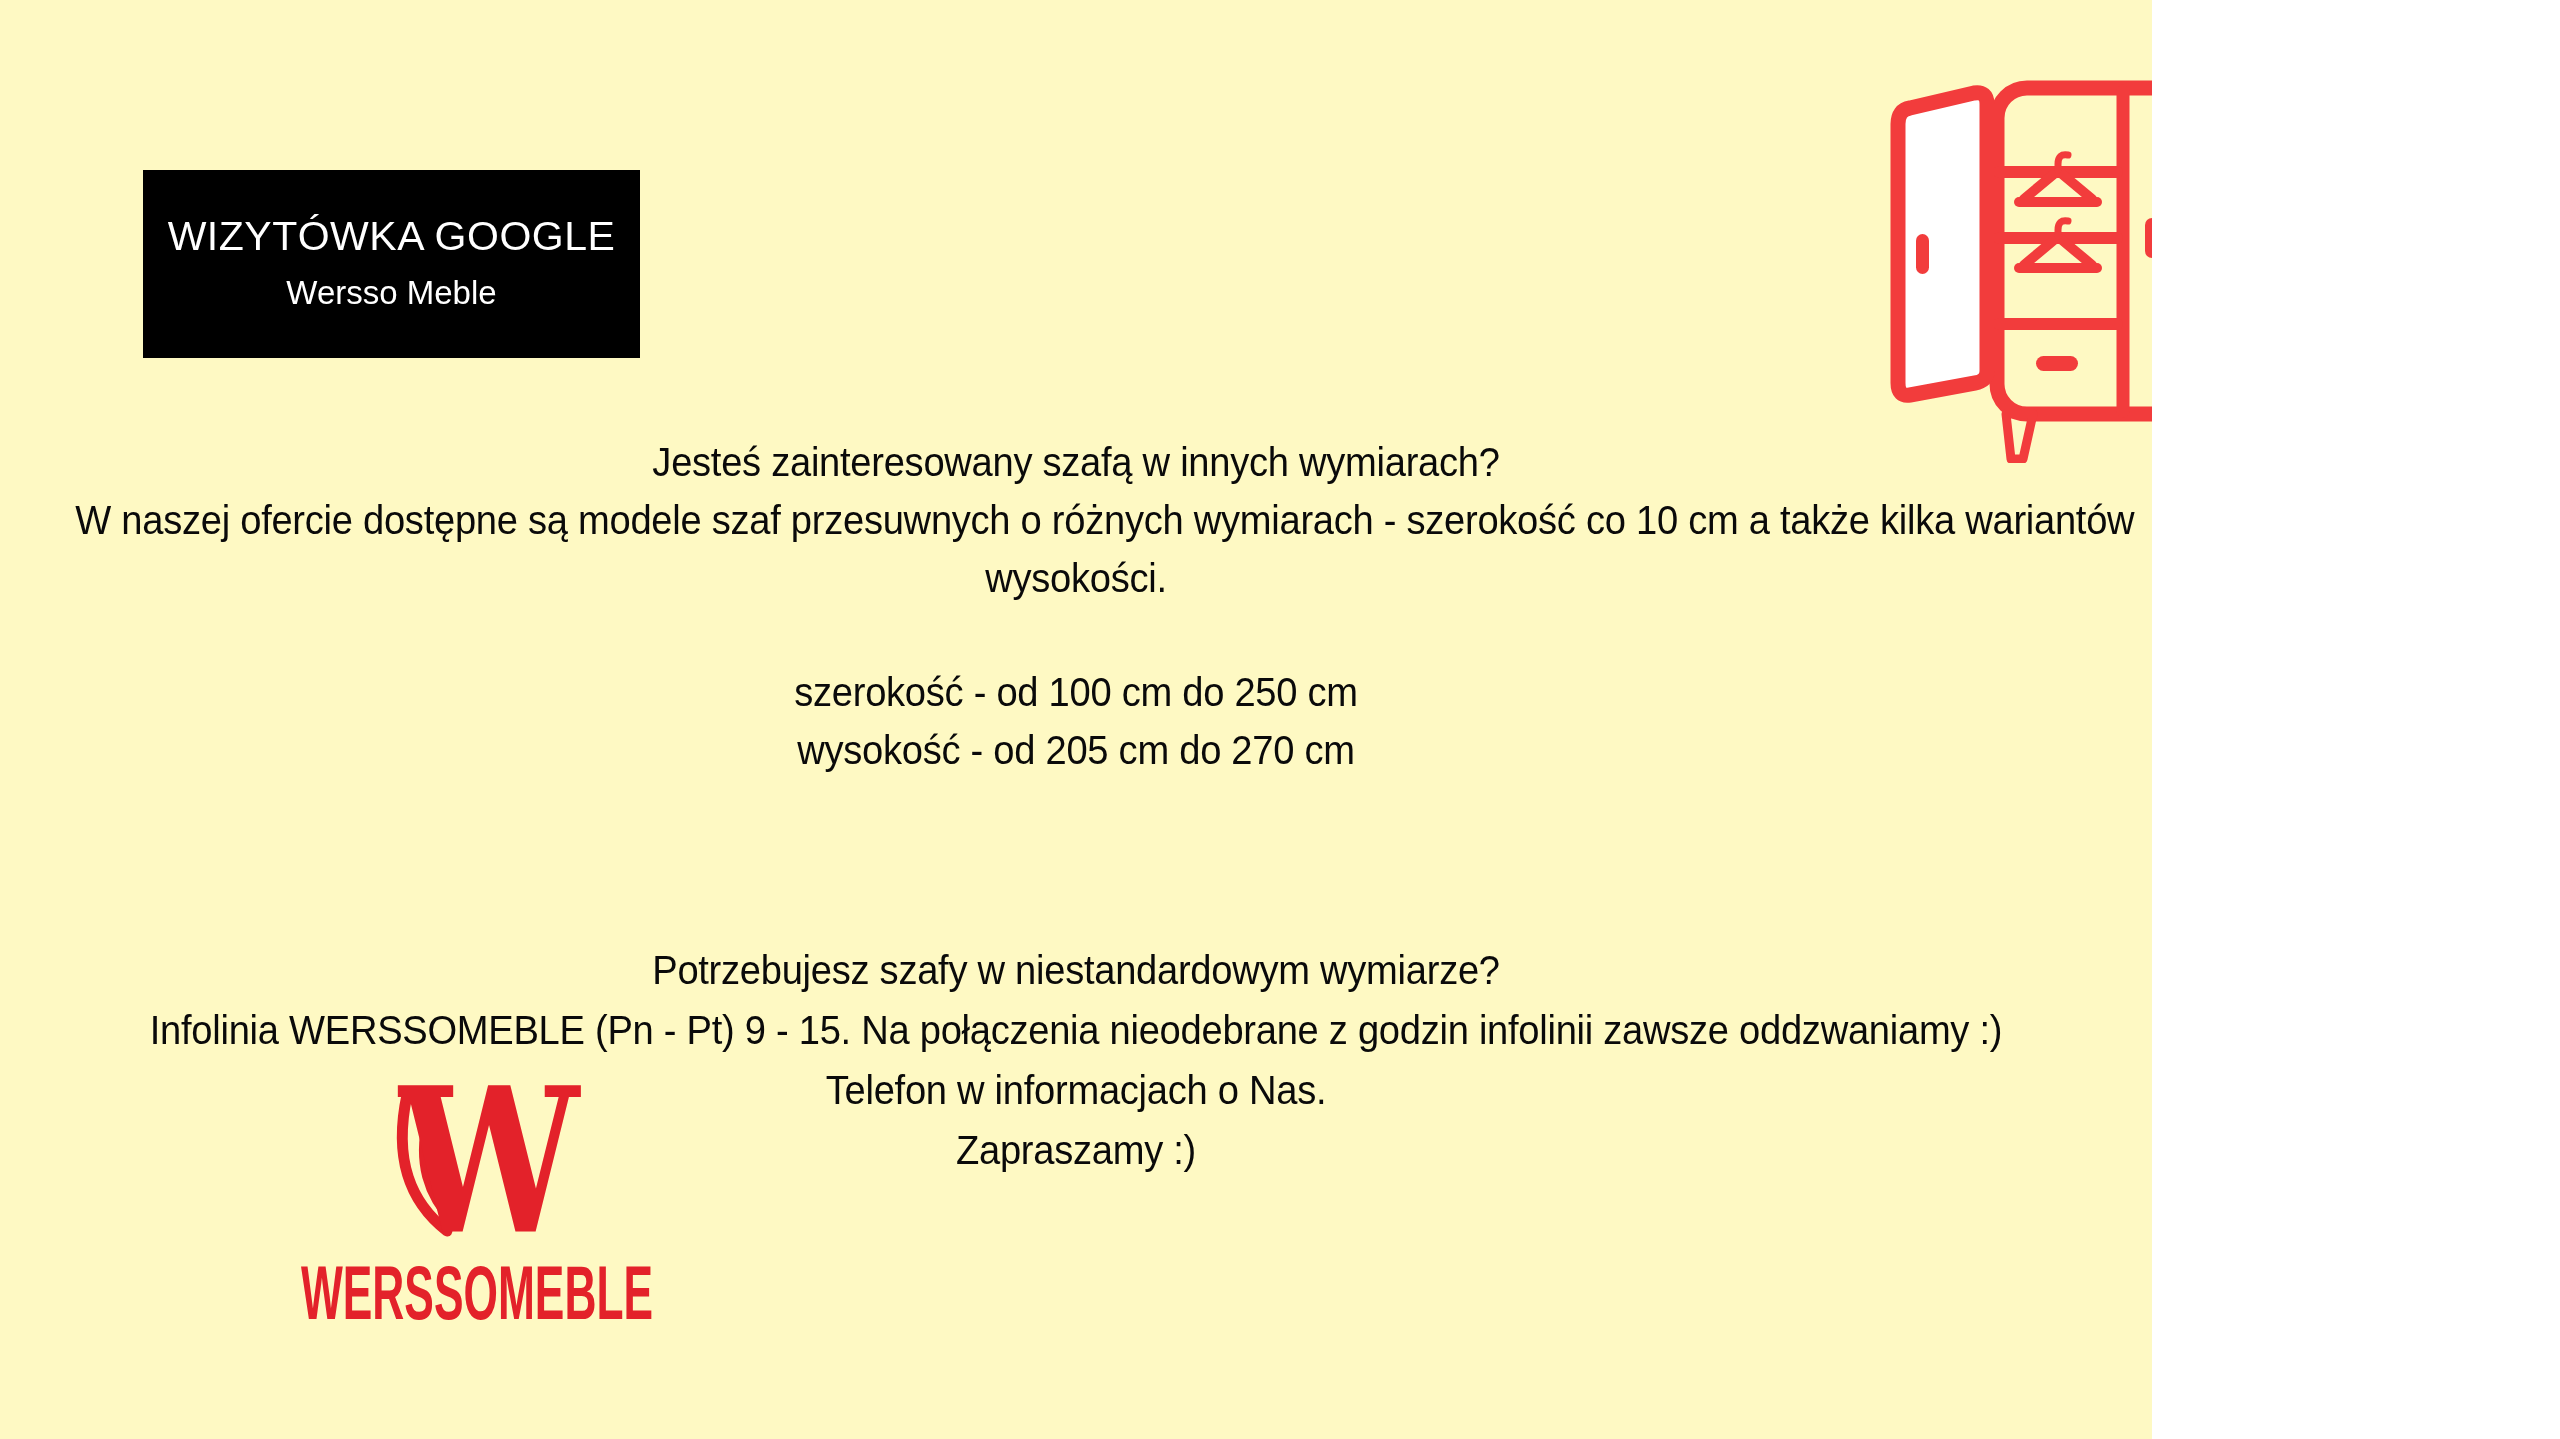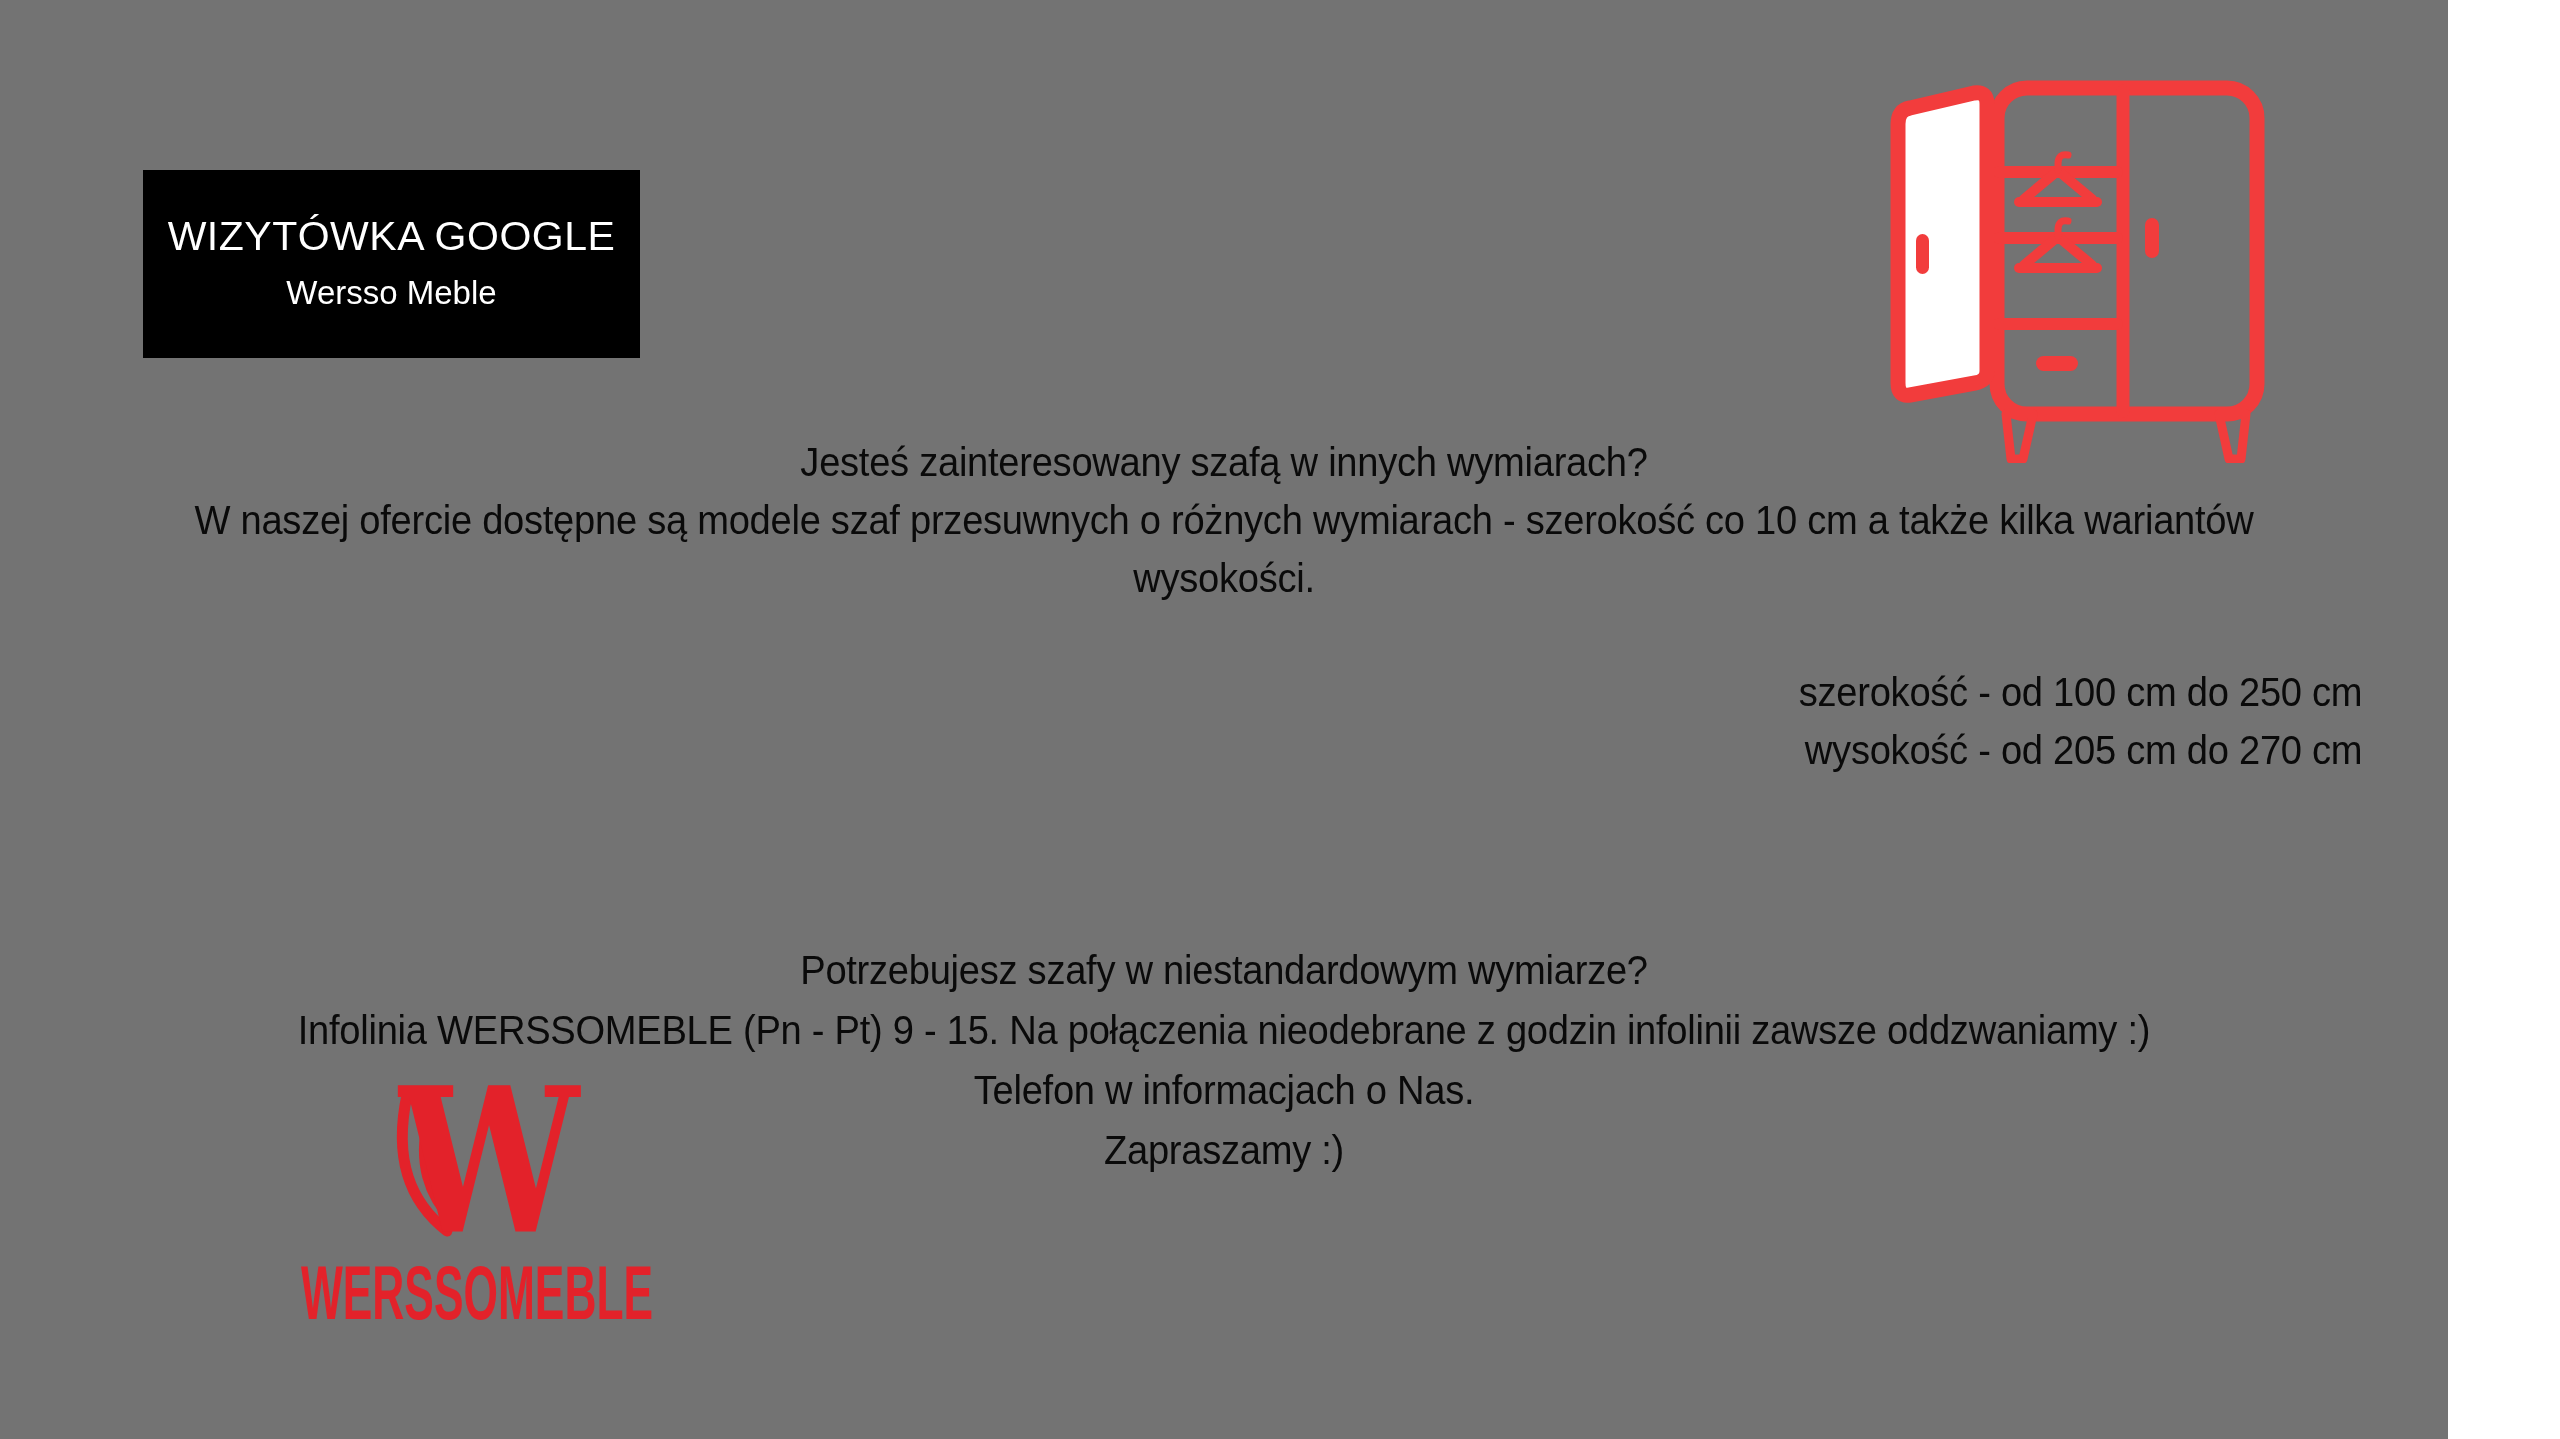--- a/index.html
+++ b/index.html
@@ -1,19 +1,19 @@
 <!DOCTYPE html>
 <html><head>
 <meta charset="utf-8">
 <style>
   html,body{margin:0;padding:0;background:#ffffff;}
   .canvas{
     position:relative;
-    width:2448px;height:1439px;
-    background:#737373;
+    width:2152px;height:1439px;
+    background:#fef9c3;
     overflow:hidden;
     font-family:"Liberation Sans","DejaVu Sans",sans-serif;
   }
 
   
   .badge{
     position:absolute;left:143px;top:170px;width:497px;height:188px;
     background:#000000;color:#ffffff;
     display:flex;flex-direction:column;align-items:center;justify-content:center;
     text-align:center;
@@ -30,21 +30,21 @@
     text-align:center;color:#0a0a0a;font-weight:400;
     font-stretch:condensed;
   }
   .textblock .line{
     white-space:nowrap;
     transform:scaleX(0.93);
     transform-origin:50% 50%;
     letter-spacing:-0.3px;
   }
   .intro{top:433px;font-size:41px;line-height:58px;}
-  .dims{top:663px;font-size:41px;line-height:58px;text-align:right;}
+  .dims{top:663px;font-size:41px;line-height:58px;}
   .contact{top:940px;font-size:41px;line-height:60px;}
 
   
   .logo{position:absolute;left:297px;top:1078px;width:360px;height:252px;}
 </style>
 </head>
 <body>
 
 <div class="canvas">
 

